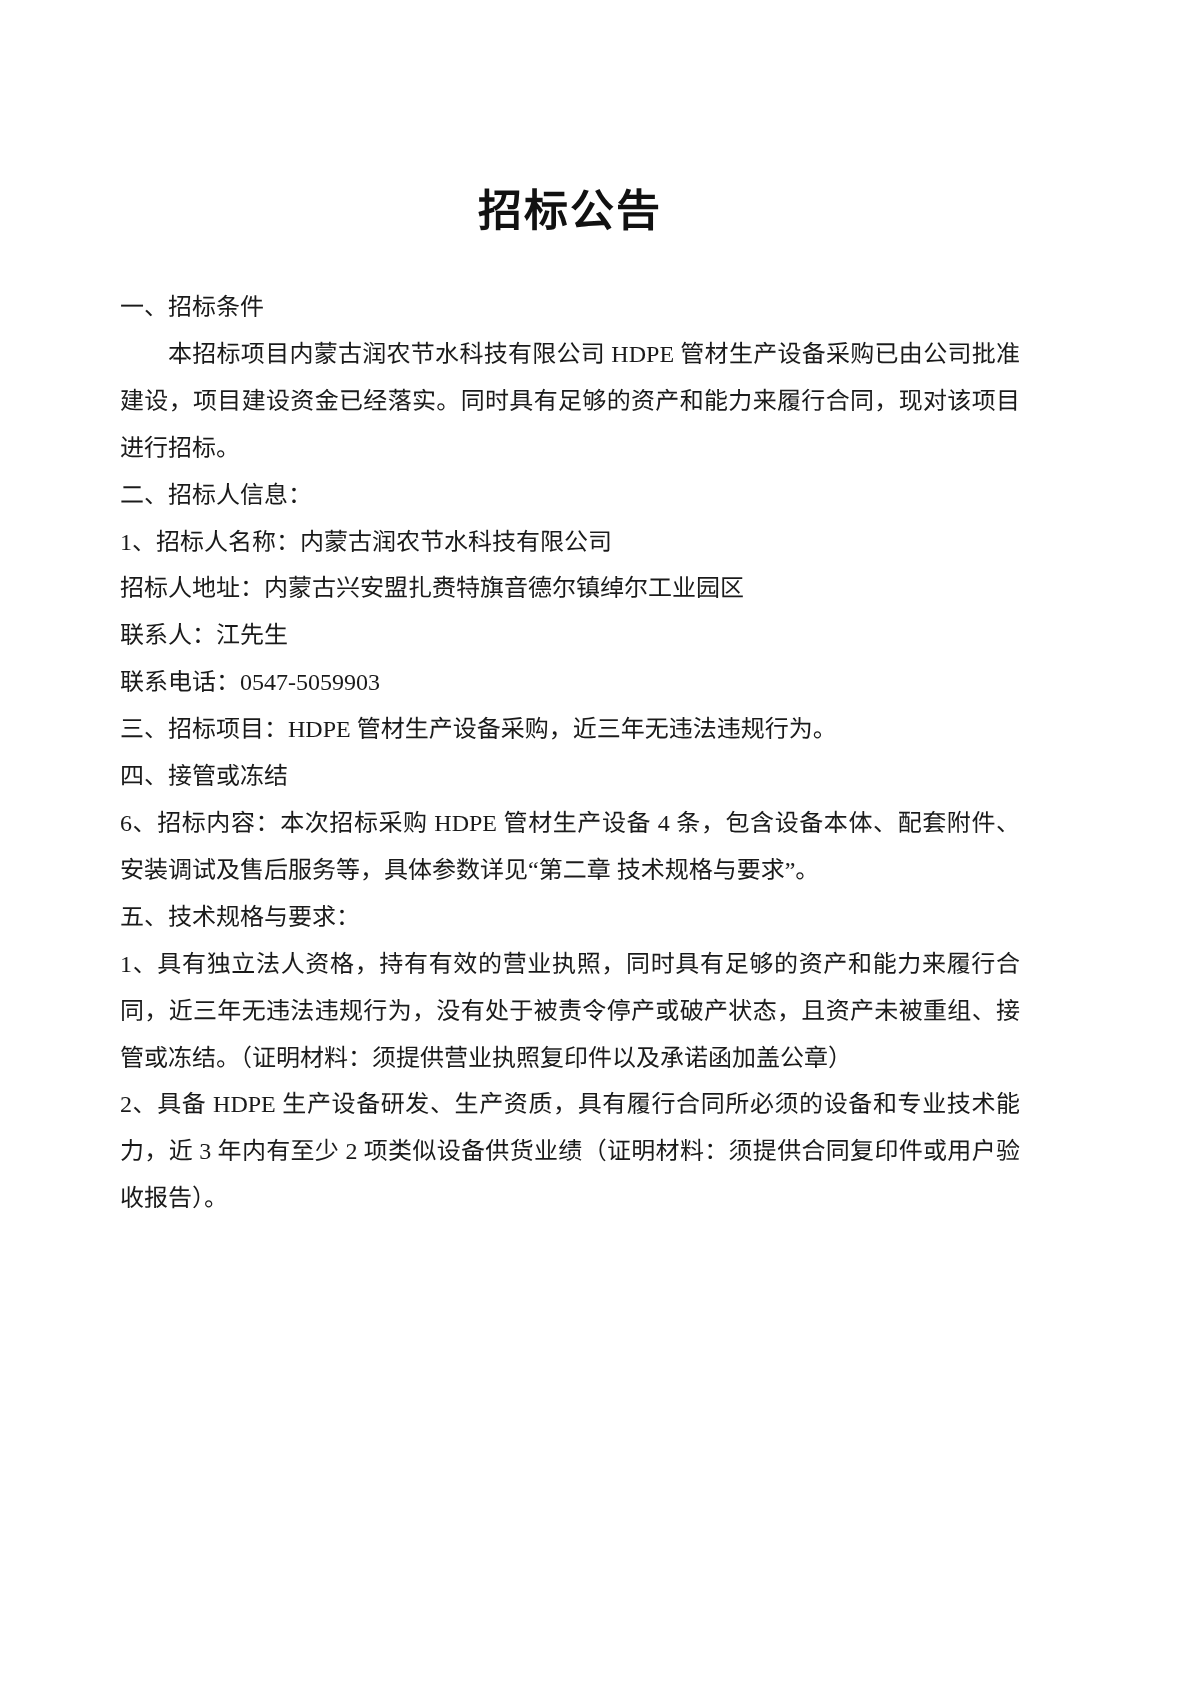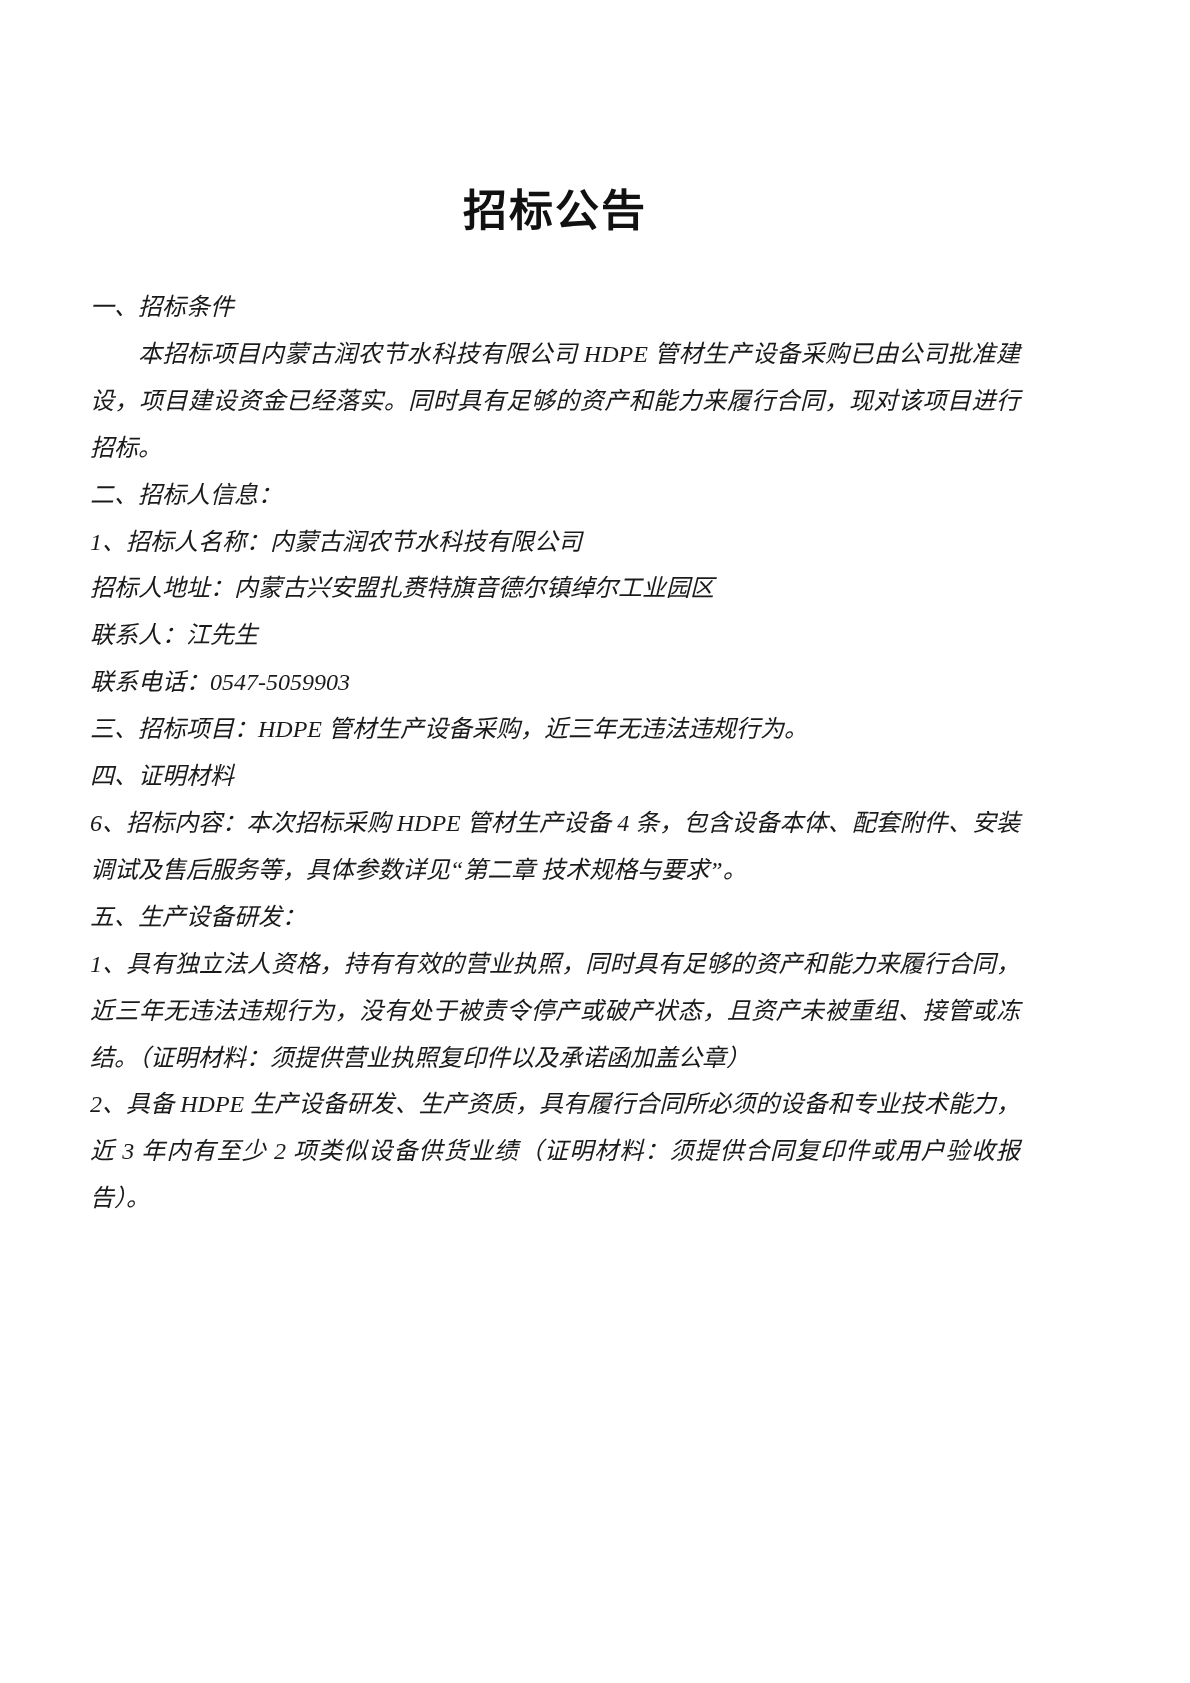--- a/index.html
+++ b/index.html
@@ -12,21 +12,21 @@
     position: relative;
     width: 1190px;
     height: 1683px;
     margin: 0 auto;
     background: #ffffff;
     overflow: hidden;
     font-family: "Liberation Serif", "DejaVu Serif", serif;
     color: #1a1a1a;
   }
   .content {
-    padding: 0 170px 0 90px; 
+    padding: 0 170px 0 120px; 
   }
   .doc-title {
     margin: 188px 0 0 0;
     text-align: center;
     font-size: 44px;
     line-height: 48px;
     font-weight: bold;
     letter-spacing: 2px;
     color: #111111;
   }
@@ -34,41 +34,40 @@
     margin-top: 48px;
   }
   .doc-paragraph {
     margin: 0;
     font-size: 24px;
     line-height: 46.9px;
     text-align: justify;
     text-justify: inter-ideograph;
     word-break: break-all;
     color: #1a1a1a;
-    font-style: italic;
   }
   .doc-paragraph.indent {
     text-indent: 48px; 
   }
 </style>
 </head>
 <body>
 
 <div class="page">
   <div class="content">
     <h1 class="doc-title">招标公告</h1>
     <div class="doc-body" id="doc-body">
         <p class="doc-paragraph">一、招标条件</p>
         <p class="doc-paragraph indent">本招标项目内蒙古润农节水科技有限公司 HDPE 管材生产设备采购已由公司批准建设，项目建设资金已经落实。同时具有足够的资产和能力来履行合同，现对该项目进行招标。</p>
         <p class="doc-paragraph">二、招标人信息：</p>
         <p class="doc-paragraph">1、招标人名称：内蒙古润农节水科技有限公司</p>
         <p class="doc-paragraph">招标人地址：内蒙古兴安盟扎赉特旗音德尔镇绰尔工业园区</p>
         <p class="doc-paragraph">联系人：江先生</p>
         <p class="doc-paragraph">联系电话：0547-5059903</p>
         <p class="doc-paragraph">三、招标项目：HDPE 管材生产设备采购，近三年无违法违规行为。</p>
-        <p class="doc-paragraph">四、证明材料</p>
+        <p class="doc-paragraph">四、接管或冻结</p>
         <p class="doc-paragraph">6、招标内容：本次招标采购 HDPE 管材生产设备 4 条，包含设备本体、配套附件、安装调试及售后服务等，具体参数详见“第二章 技术规格与要求”。</p>
-        <p class="doc-paragraph">五、生产设备研发：</p>
+        <p class="doc-paragraph">五、技术规格与要求：</p>
         <p class="doc-paragraph">1、具有独立法人资格，持有有效的营业执照，同时具有足够的资产和能力来履行合同，近三年无违法违规行为，没有处于被责令停产或破产状态，且资产未被重组、接管或冻结。（证明材料：须提供营业执照复印件以及承诺函加盖公章）</p>
         <p class="doc-paragraph">2、具备 HDPE 生产设备研发、生产资质，具有履行合同所必须的设备和专业技术能力，近 3 年内有至少 2 项类似设备供货业绩（证明材料：须提供合同复印件或用户验收报告）。</p>
       </div>
   </div>
 </div>
 
 </body></html>

